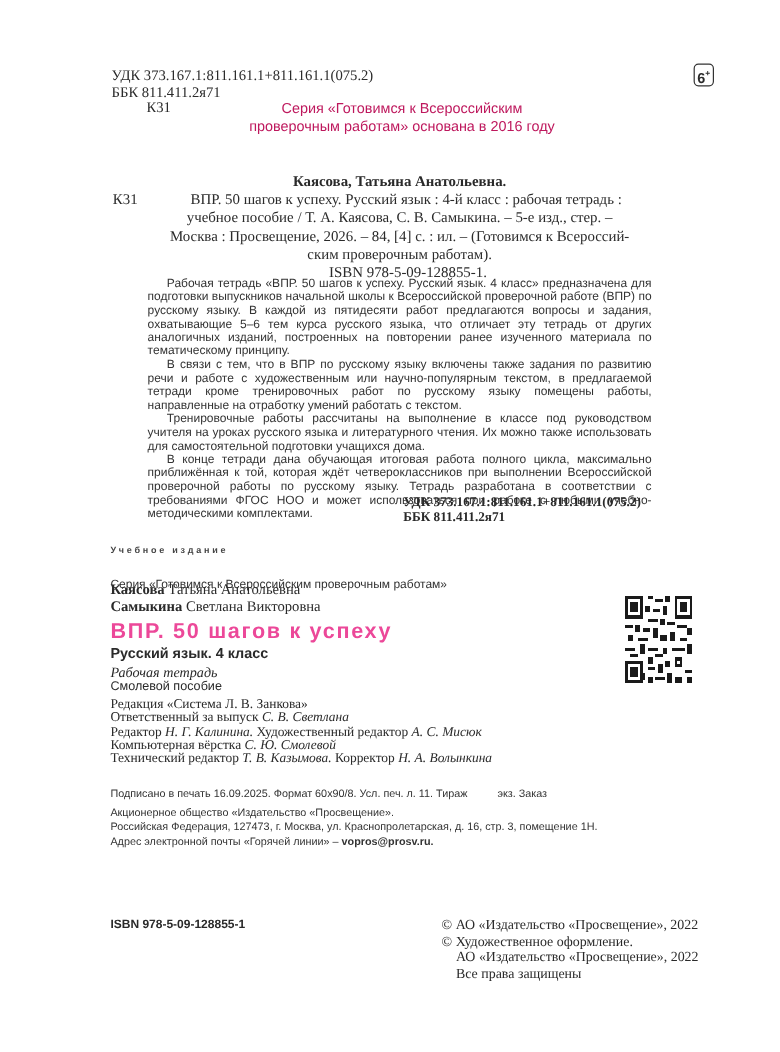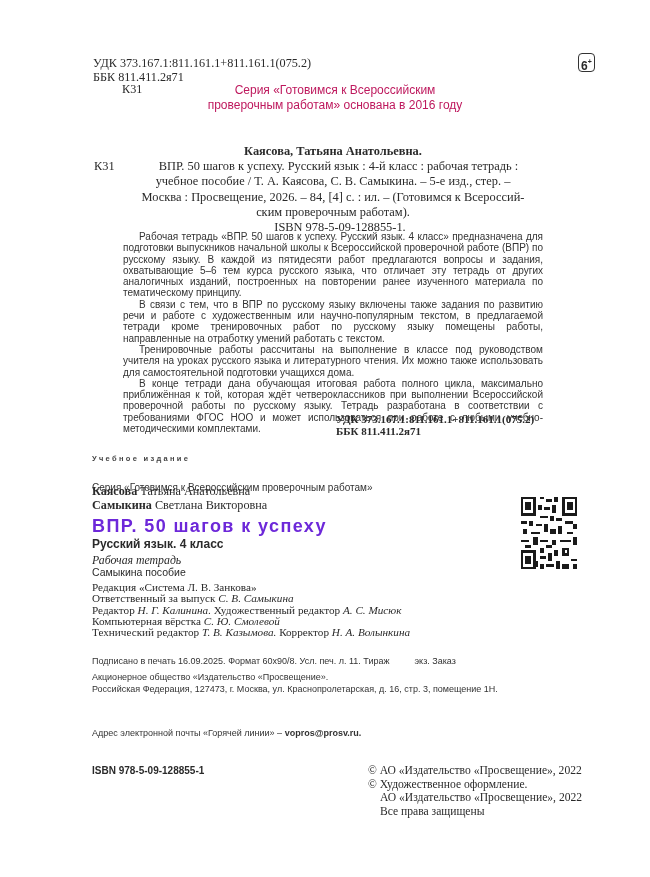--- a/index.html
+++ b/index.html
@@ -21,33 +21,33 @@
 
   #annot { left:123px; top:231px; width:420px; font-size:10px; line-height:11.3px; color:#333; }
   #annot p { margin:0; text-align:justify; text-indent:16px; }
 
   #udk-bottom { left:336px; top:413px; font-size:11px; font-weight:bold; line-height:12px; }
 
   #edu-label { left:92px; top:454px; font-size:7.5px; letter-spacing:2.3px; font-weight:bold; color:#444; }
   #series-bottom { left:92px; top:482px; font-size:10px; color:#333; }
   #authors { left:92px; top:485px; font-size:12.2px; line-height:13.5px; }
   #authors b { font-weight:bold; }
-  #book-title { left:92px; top:516px; font-size:18px; font-weight:bold; color:#6d28d9; letter-spacing:1.4px; }
+  #book-title { left:92px; top:516px; font-size:18px; font-weight:bold; color:#ec4899; letter-spacing:1.4px; }
   #book-subtitle { left:92px; top:537px; font-size:12px; font-weight:bold; }
   #book-type1 { left:92px; top:553px; font-size:11.8px;font-style:italic; }
   #book-type2 { left:92px; top:566px; font-size:10.5px; }
 
   #qr { left:519px; top:494px; width:60px; height:78px; }
 
   #credits { left:92px; top:582px; font-size:11.2px; line-height:11.3px; }
   #credits i { font-style:italic; }
 
   #imprint1 { left:92px; top:656px; font-size:9px; color:#333; }
   #imprint2 { left:92px; top:671px; font-size:9px; line-height:12px; color:#333; }
-  #imprint3 { left:92px; top:696px; font-size:9px; color:#333;margin-top:32px; }
+  #imprint3 { left:92px; top:696px; font-size:9px; color:#333; }
   #imprint3 b { font-weight:bold; }
 
   #isbn-bottom { left:92px; top:765px; font-size:10px; font-weight:bold; }
   #copyright { left:368px; top:764px; font-size:11.6px; line-height:13.5px; }
   #copyright .ind { padding-left:12px; }
 </style>
 </head>
 <body>
 
 <div id="udk-top" class="abs serif">
@@ -84,21 +84,21 @@
 
 <div id="edu-label" class="abs sans">Учебное издание</div>
 <div id="series-bottom" class="abs sans l">Серия «Готовимся к Всероссийским проверочным работам»</div>
 <div id="authors" class="abs serif">
   <div class="l"><b>Каясова</b> <span>Татьяна Анатольевна</span></div>
   <div class="l"><b>Самыкина</b> <span>Светлана Викторовна</span></div>
 </div>
 <div id="book-title" class="abs sans l">ВПР. 50 шагов к успеху</div>
 <div id="book-subtitle" class="abs sans l">Русский язык. 4 класс</div>
 <div id="book-type1" class="abs serif l">Рабочая тетрадь</div>
-<div id="book-type2" class="abs sans l">Самыкина пособие</div>
+<div id="book-type2" class="abs sans l">Смолевой пособие</div>
 
 <div id="qr" class="abs">
   <svg width="60" height="78" viewBox="0 0 29 29" preserveAspectRatio="none" shape-rendering="crispEdges">
     <rect width="29" height="29" fill="#fff"></rect>
     <g fill="#1a1a1a">
       <rect x="1" y="1" width="7" height="7"></rect>
         <rect x="2" y="2" width="5" height="5" fill="#fff"></rect>
         <rect x="3" y="3" width="3" height="3"></rect>
       <rect x="21" y="1" width="7" height="7"></rect>
         <rect x="22" y="2" width="5" height="5" fill="#fff"></rect>
@@ -146,21 +146,21 @@
         <rect x="18" y="25" width="2" height="3"></rect>
         <rect x="21" y="26" width="3" height="2"></rect>
       <rect x="26" y="26" width="2" height="2"></rect>
         <rect x="8" y="25" width="1" height="2"></rect>
     </g>
   </svg>
 </div>
 
 <div id="credits" class="abs serif">
   <div class="l">Редакция «Система Л. В. Занкова»</div>
-  <div class="l"><span>Ответственный за выпуск</span> <i>С. В. Самыкина</i></div>
+  <div class="l"><span>Ответственный за выпуск</span> <i>С. В. Светлана</i></div>
   <div class="l"><span>Редактор</span> <i>Н. Г. Калинина.</i> <span>Художественный редактор</span> <i>А. С. Мисюк</i></div>
   <div class="l"><span>Компьютерная вёрстка</span> <i>С. Ю. Смолевой</i></div>
   <div class="l"><span>Технический редактор</span> <i>Т. В. Казымова.</i> <span>Корректор</span> <i>Н. А. Волынкина</i></div>
 </div>
 
 <div id="imprint1" class="abs sans l" style="white-space:pre">Подписано в печать 16.09.2025. Формат 60x90/8. Усл. печ. л. 11. Тираж          экз. Заказ</div>
 <div id="imprint2" class="abs sans">
   <div class="l">Акционерное общество «Издательство «Просвещение».</div>
   <div class="l">Российская Федерация, 127473, г. Москва, ул. Краснопролетарская, д. 16, стр. 3, помещение 1Н.</div>
 </div>

